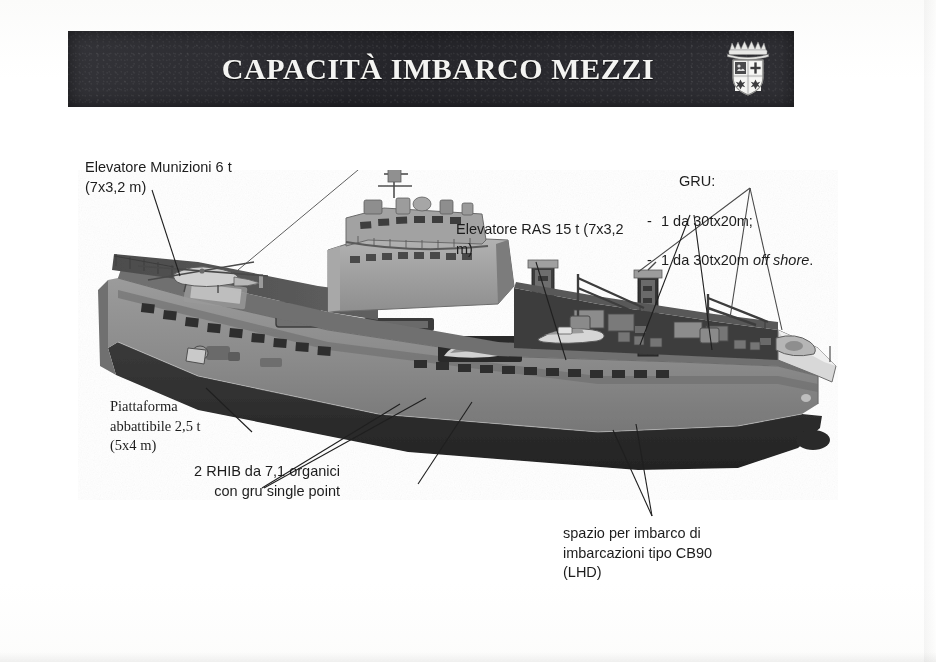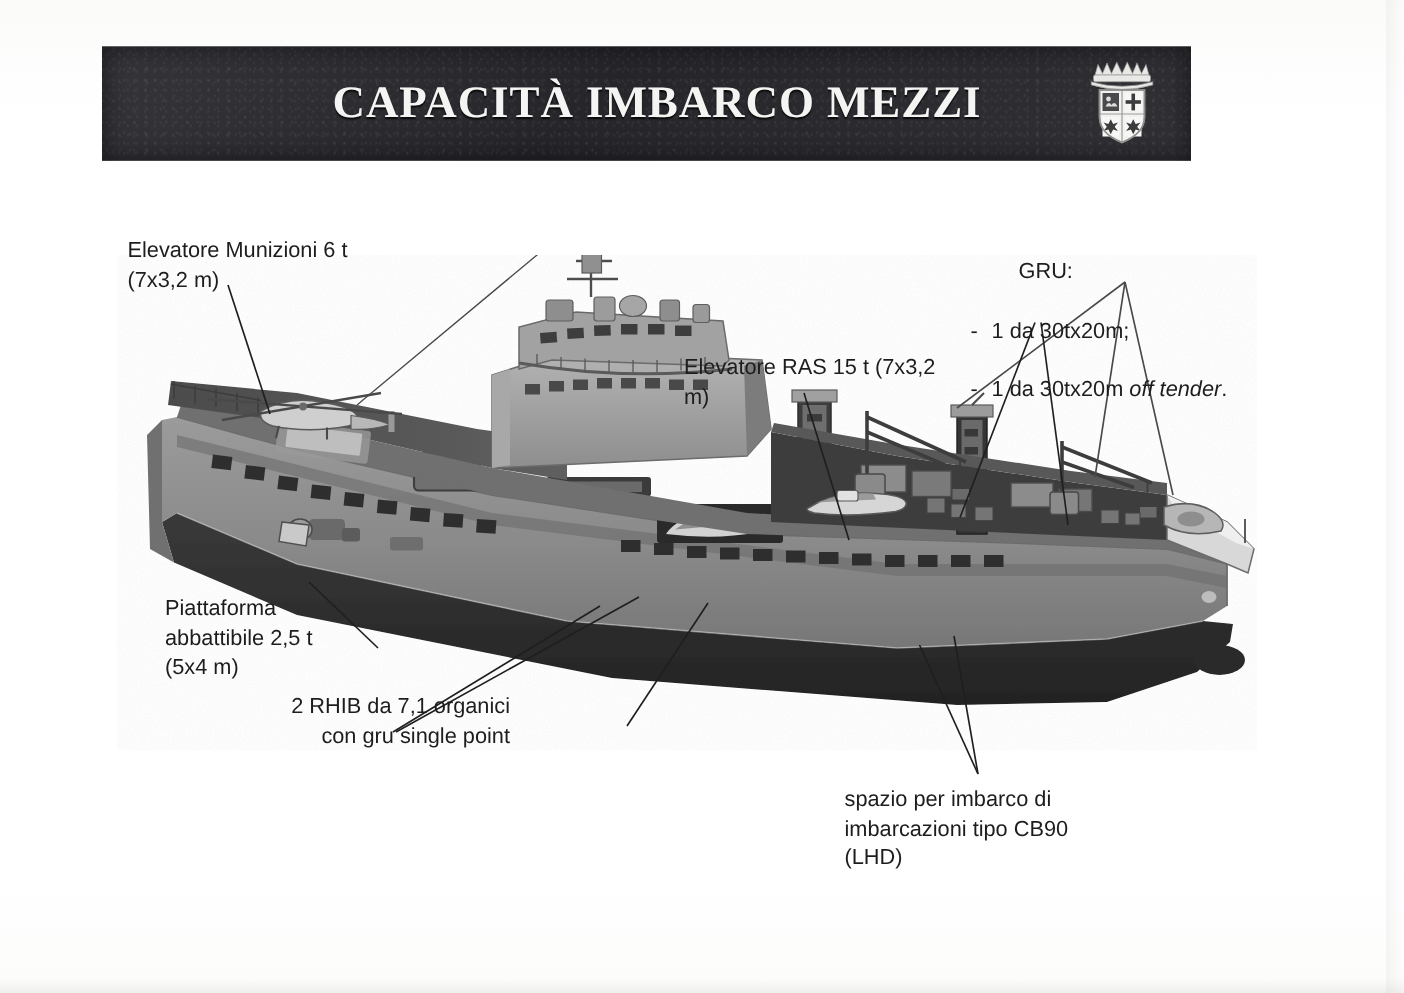--- a/index.html
+++ b/index.html
@@ -105,22 +105,22 @@
   .callout .ital { font-style: italic; }
   .gru-title { margin-bottom: 1px; margin-left: 32px; }
   .gru-item {
     display: flex;
     gap: 7px;
   }
   .gru-dash { width: 7px; }
 
   #label-elevatore-munizioni { left: 85px;  top: 158px; width: 250px; }
   #label-gru                 { left: 647px; top: 152px; width: 260px; }
-  #label-elevatore-ras       { left: 456px; top: 236px; width: 186px; }
-  #label-piattaforma         { left: 110px; top: 397px; width: 190px; }
+  #label-elevatore-ras       { left: 456px; top: 220px; width: 186px; }
+  #label-piattaforma         { left: 110px; top: 397px; width: 190px; font-family: Liberation Serif, serif; }
   #label-rhib                { left: 120px; top: 462px; width: 220px; text-align: right; }
   #label-tender              { left: 332px; top: 489px; width: 200px; }
   #label-cb90                { left: 563px; top: 524px; width: 220px; }
 </style>
 </head>
 <body>
 
 <div id="page">
 
   <div id="paper-tint"></div>
@@ -456,19 +456,19 @@
 (LHD)</div>
 
   <div class="callout" id="label-gru">
     <div class="gru-title">GRU:</div>
     <div class="gru-item">
       <span class="gru-dash">-</span>
       <span>1 da 30tx20m;</span>
     </div>
     <div class="gru-item">
       <span class="gru-dash">-</span>
-      <span><span>1 da 30tx20m </span><span class="ital">off tender</span><span>.</span></span>
+      <span><span>1 da 30tx20m </span><span class="ital">off shore</span><span>.</span></span>
     </div>
   </div>
 
   <div id="scan-edge-right"></div>
   <div id="scan-edge-bottom"></div>
 </div>
 
 </body></html>

